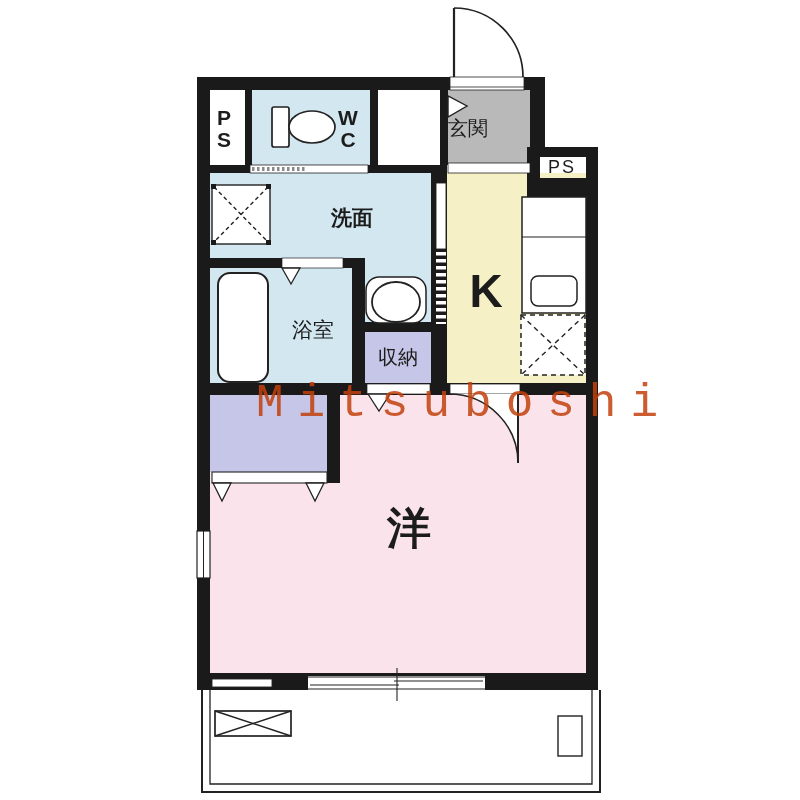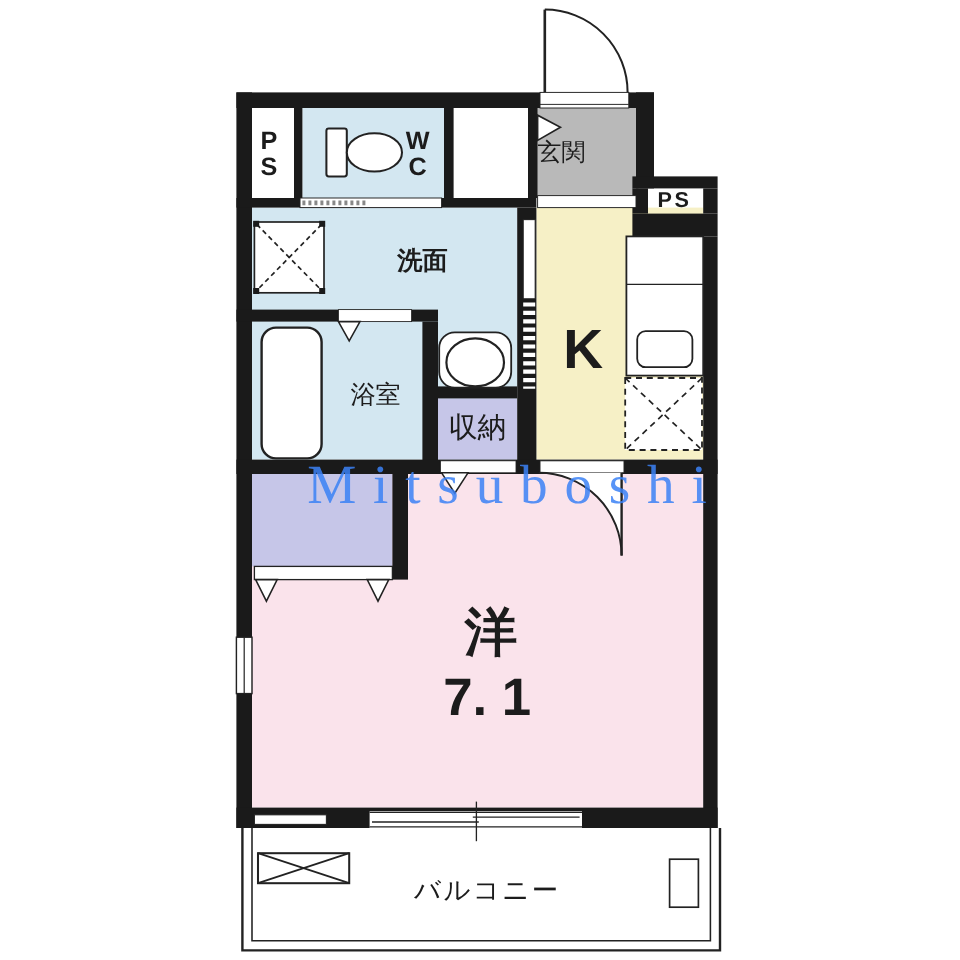--- a/index.html
+++ b/index.html
@@ -4,22 +4,22 @@
 <style>
   html,body{margin:0;padding:0;background:#fff;}
   #plan{position:relative;width:800px;height:800px;background:#fff;overflow:hidden;
         font-family:"Liberation Sans",sans-serif;color:#1c1c1c;}
   .fill{position:absolute;}
   .wall{position:absolute;}
   svg.overlay{position:absolute;left:0;top:0;z-index:30;}
   .lbl{position:absolute;z-index:40;transform:translate(-50%,-50%);
        white-space:pre-line;text-align:center;line-height:1.05;color:#1c1c1c;}
   #watermark{position:absolute;z-index:45;left:256px;top:404px;transform:translateY(-50%);
-       font-family:Liberation Serif, serif;font-size:46px;letter-spacing:14px;
-       color:#3b82f6;opacity:.85;white-space:nowrap;}
+       font-family:Liberation Mono, monospace;font-size:46px;letter-spacing:14px;
+       color:#c2410c;opacity:.85;white-space:nowrap;}
   .z1{z-index:10}.z2{z-index:20}
 </style>
 </head>
 <body>
 
 <div id="plan">
 
   <div class="fill z1" style="left: 252px; top: 90px; width: 118px; height: 75px; background: rgb(211, 231, 241);"></div>
   <div class="fill z1" style="left: 448px; top: 90px; width: 84px; height: 73px; background: rgb(185, 185, 185);"></div>
   <div class="fill z1" style="left: 210px; top: 173px; width: 221px; height: 210px; background: rgb(211, 231, 241);"></div>
@@ -117,23 +117,21 @@
     <line x1="215" y1="711" x2="291" y2="736" stroke="#222" stroke-width="1.5"></line>
     <line x1="291" y1="711" x2="215" y2="736" stroke="#222" stroke-width="1.5"></line>
     <rect x="558" y="716" width="24" height="40" fill="#fff" stroke="#222" stroke-width="1.4"></rect>
   </svg>
 
   <div class="lbl" style="left:224px;top:129px;font-size:21px;font-weight:600">P
 S</div>
   <div class="lbl" style="left:348px;top:129px;font-size:21px;font-weight:600">W
 C</div>
   <div class="lbl" style="left:468px;top:128px;font-size:20px;font-weight:500">玄関</div>
-  <div class="lbl" style="left:562px;top:167px;font-size:18px;font-weight:700;letter-spacing:2px">PS</div>
+  <div class="lbl" style="left:562px;top:167px;font-size:18px;font-weight:400;letter-spacing:2px">PS</div>
   <div class="lbl" style="left:352px;top:218px;font-size:21px;font-weight:700">洗面</div>
   <div class="lbl" style="left:313px;top:330px;font-size:21px;font-weight:400">浴室</div>
-  <div class="lbl" style="left:398px;top:357px;font-size:24px;font-weight:500">収納</div>
+  <div class="lbl" style="left:398px;top:357px;font-size:20px;font-weight:500">収納</div>
   <div class="lbl" style="left:486px;top:291px;font-size:46px;font-weight:600">K</div>
   <div class="lbl" style="left:409px;top:528px;font-size:44px;font-weight:600">洋</div>
-  <div class="lbl" style="left:406px;top:582px;font-size:44px;font-weight:600">7. 1</div>
-  <div class="lbl" style="left:406px;top:742px;font-size:22px;font-weight:500;letter-spacing:2px">バルコニー</div>
 
   <div id="watermark">Mitsuboshi</div>
 </div>
 
 </body></html>

